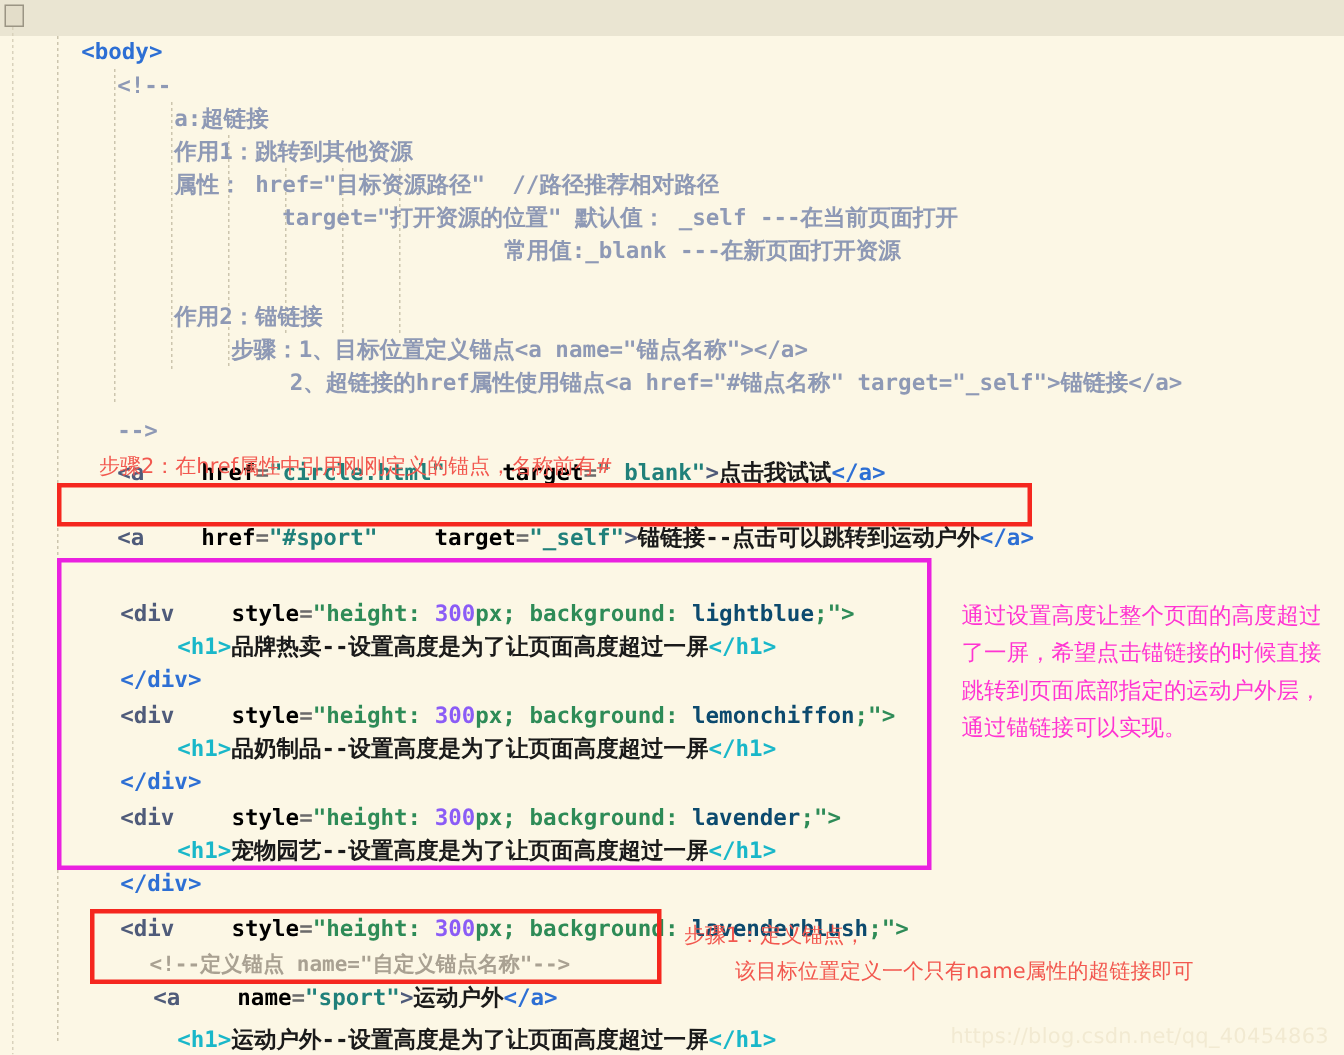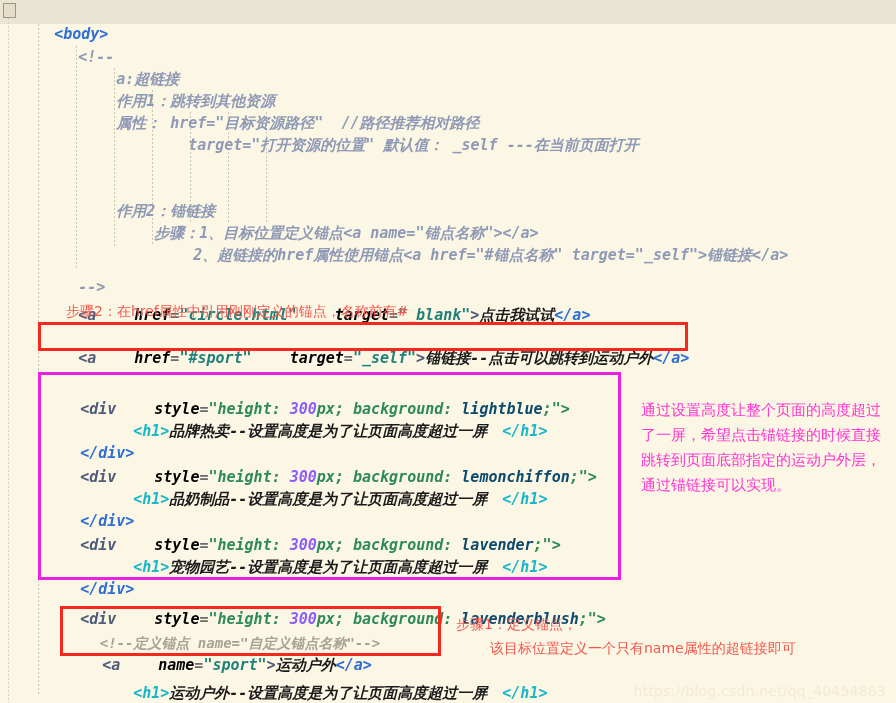--- a/index.html
+++ b/index.html
@@ -34,33 +34,32 @@
   }
 
   .code-line {
     position: absolute;
     left: 0;
     white-space: pre;
     font-size: 15px;
     line-height: 22px;
     height: 22px;
     letter-spacing: 0px;
-    font-style: italic;
   }
 
   
   .t-brack   { color: #4f5b7a; font-weight: bold; }
   .t-tag     { color: #2d6fd4; font-weight: bold; }
   .t-attr    { color: #000000; font-weight: bold; margin-left: 29px; }
   .t-eq      { color: #6b6b6b; font-weight: bold; }
   .t-str     { color: #2e8b57; font-weight: bold; }
   .t-strteal { color: #20807a; font-weight: bold; }
   .t-num     { color: #8b5cf6; font-weight: bold; }
   .t-val     { color: #0c4a6e; font-weight: bold; }
-  .t-h1      { color: #19b7c9; font-weight: bold; margin-left: 15px; }
+  .t-h1      { color: #19b7c9; font-weight: bold; }
   .t-text    { color: #1a1a1a; font-weight: bold; }
   .t-comment { color: #a9a192; font-weight: bold; }
   .t-cmtblue { color: #8e99b5; font-weight: bold; }
 
   
   .body-line {
     position: absolute;
     left: 0; top: 0;
     width: 896px;
     height: 24px;
@@ -161,20 +160,23 @@
   </div>
   <div class="code-line" style="top:68px; left:80px;">
     <span class="t-cmtblue">作用1：跳转到其他资源</span>
   </div>
   <div class="code-line" style="top:90px; left:80px;">
     <span class="t-cmtblue">属性： href="目标资源路径"  //路径推荐相对路径</span>
   </div>
   <div class="code-line" style="top:112px; left:152px;">
     <span class="t-cmtblue">target="打开资源的位置" 默认值： _self ---在当前页面打开</span>
   </div>
+  <div class="code-line" style="top:134px; left:300px;">
+    <span class="t-cmtblue">常用值:_blank ---在新页面打开资源</span>
+  </div>
   <div class="code-line" style="top:178px; left:80px;">
     <span class="t-cmtblue">作用2：锚链接</span>
   </div>
   <div class="code-line" style="top:200px; left:118px;">
     <span class="t-cmtblue">步骤：1、目标位置定义锚点&lt;a name="锚点名称"&gt;&lt;/a&gt;</span>
   </div>
   <div class="code-line" style="top:222px; left:157px;">
     <span class="t-cmtblue">2、超链接的href属性使用锚点&lt;a href="#锚点名称" target="_self"&gt;锚链接&lt;/a&gt;</span>
   </div>
   <div class="code-line" style="top:254px; left:42px;">

